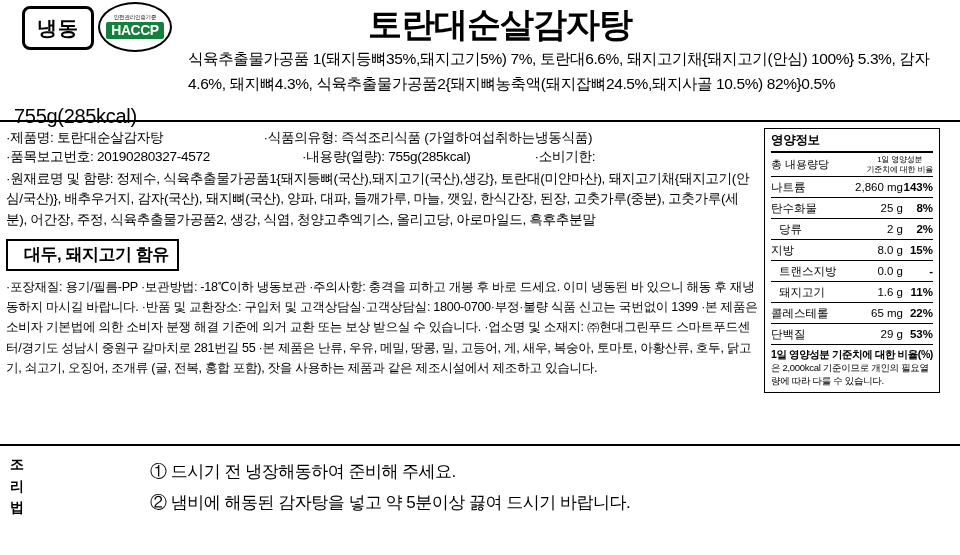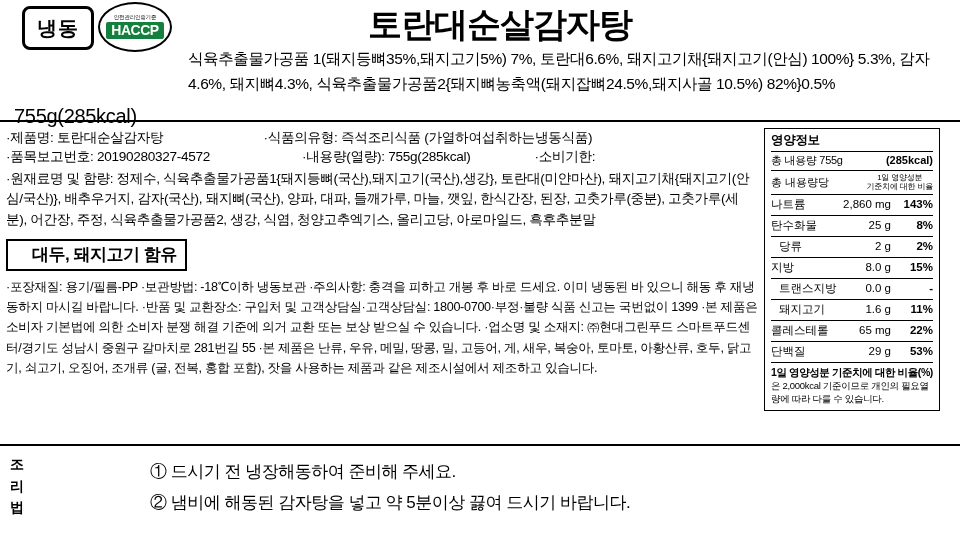--- a/index.html
+++ b/index.html
@@ -124,21 +124,21 @@
   .ing-block {
     font-size: 13.6px;
     line-height: 1.52;
     letter-spacing: -0.35px;
     margin-top: 2px;
     width: 752px;
   }
   .soy-box {
     display: inline-block;
     border: 2px solid #000;
-    padding: 2px 8px 3px 24px;
+    padding: 2px 8px 3px 16px;
     font-size: 17px;
     font-weight: bold;
     letter-spacing: -0.5px;
     margin: 8px 0 6px 0;
   }
   .notice-block {
     font-size: 12.6px;
     line-height: 1.62;
     letter-spacing: -0.3px;
     width: 756px;
@@ -180,21 +180,21 @@
   }
   .nutri-basis .rhs {
     font-size: 8px;
     line-height: 1.2;
     text-align: center;
     letter-spacing: -0.2px;
   }
   .nrow {
     display: grid;
     grid-template-columns: 1fr auto auto;
-    column-gap: 12px;
+    column-gap: 0;
     align-items: baseline;
     padding: 2.5px 0;
     border-top: 1px solid #000;
     font-size: 11.5px;
   }
   .nrow .amt { white-space: nowrap; }
   .nrow .pct { font-weight: bold; width: 30px; text-align: right; }
   .nrow.sub .lbl { padding-left: 8px; }
   .nutri-foot-title {
     font-size: 10.5px;
@@ -277,24 +277,20 @@
 
       <div class="soy-box">대두, 돼지고기 함유</div>
 
       <div class="notice-block">·포장재질: 용기/필름-PP ·보관방법: -18℃이하 냉동보관 ·주의사항: 충격을 피하고 개봉 후 바로 드세요. 이미 냉동된 바 있으니 해동 후 재냉동하지 마시길 바랍니다. ·반품 및 교환장소: 구입처 및 고객상담실·고객상담실: 1800-0700·부정·불량 식품 신고는 국번없이 1399 ·본 제품은 소비자 기본법에 의한 소비자 분쟁 해결 기준에 의거 교환 또는 보상 받으실 수 있습니다. ·업소명 및 소재지: ㈜현대그린푸드 스마트푸드센터/경기도 성남시 중원구 갈마치로 281번길 55 ·본 제품은 난류, 우유, 메밀, 땅콩, 밀, 고등어, 게, 새우, 복숭아, 토마토, 아황산류, 호두, 닭고기, 쇠고기, 오징어, 조개류 (굴, 전복, 홍합 포함), 잣을 사용하는 제품과 같은 제조시설에서 제조하고 있습니다.</div>
     </div>
 
     <div class="nutri">
       <div class="nutri-title">영양정보</div>
       <div class="nutri-sep-mid"></div>
 
-      <div class="nutri-row nutri-servings">
-        <span class="lbl">총 내용량 755g</span>
-        <span class="val">(285kcal)</span>
-      </div>
       <div class="nutri-sep-mid"></div>
 
       <div class="nutri-basis">
         <span class="lbl">총 내용량당</span>
         <span class="rhs">
           <span>1일 영양성분</span><br>
           <span>기준치에 대한 비율</span>
         </span>
       </div>
 

